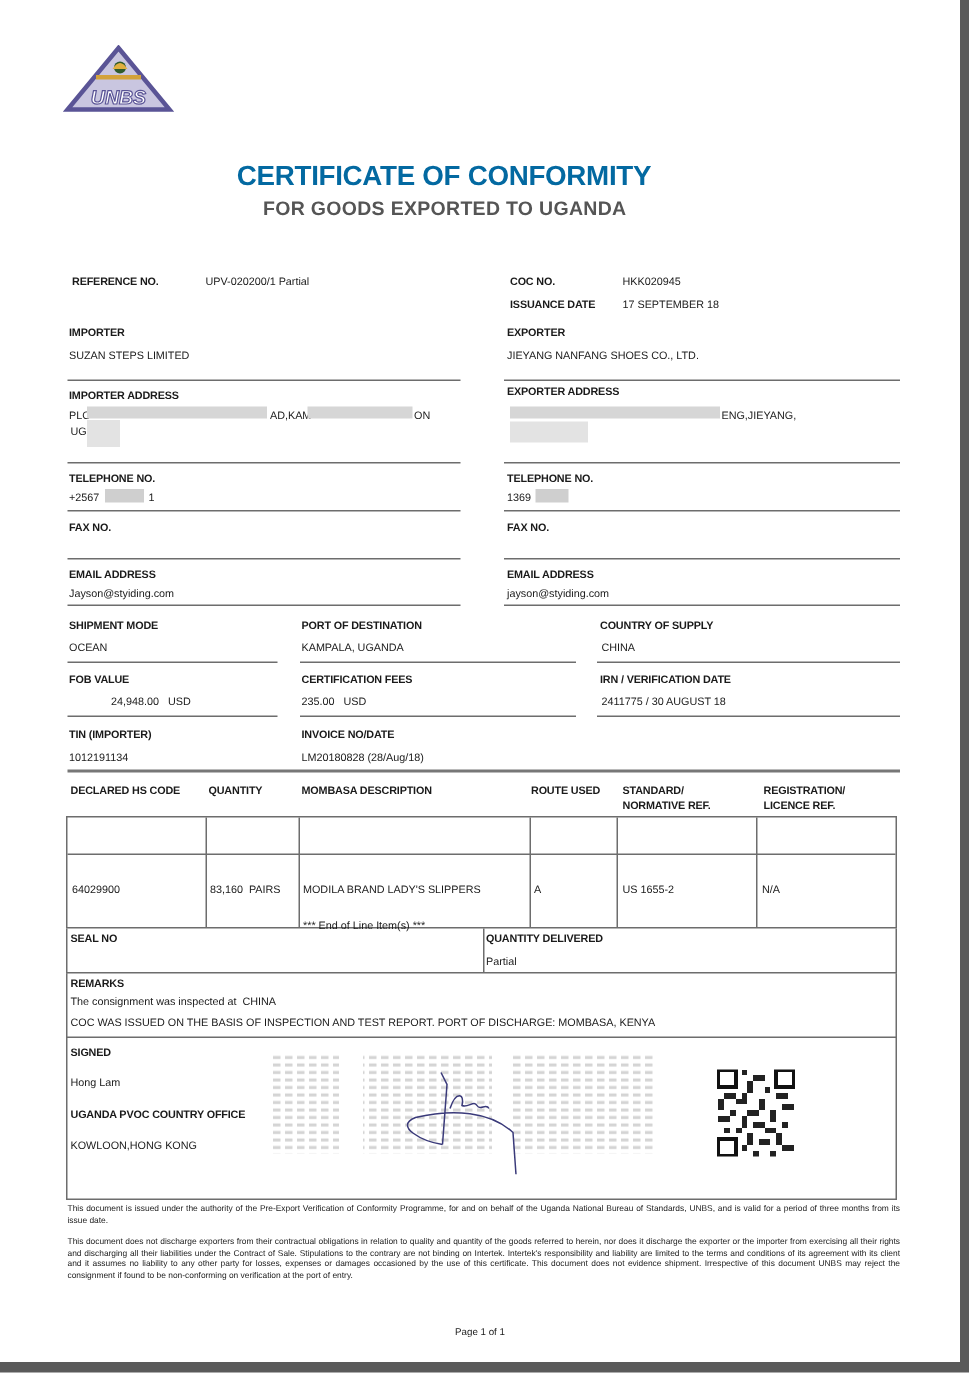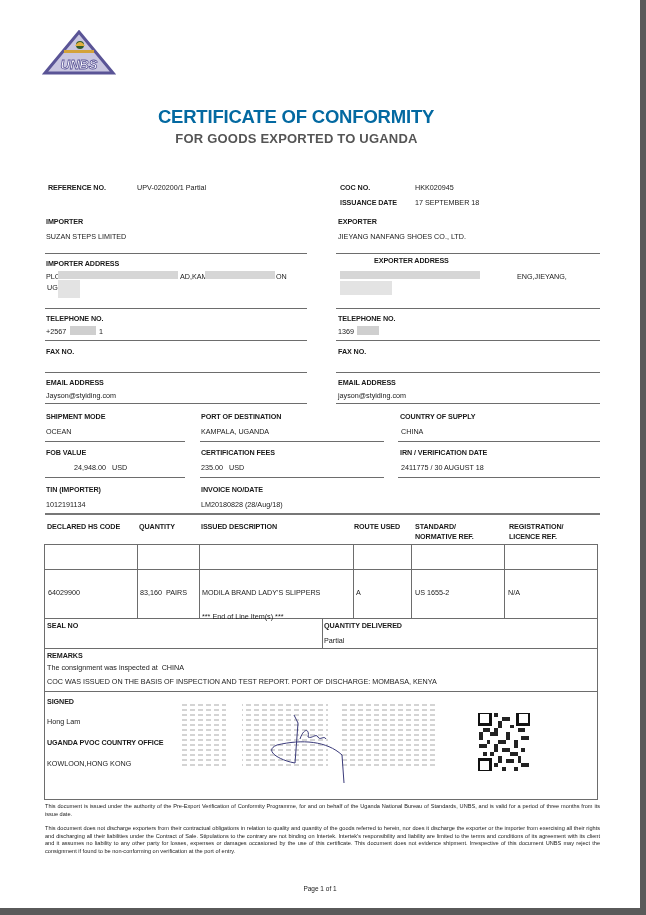--- a/index.html
+++ b/index.html
@@ -74,23 +74,23 @@
 
   <div class="abs lbl" style="left:46px;top:259px;">IMPORTER ADDRESS</div>
   <div class="abs val" style="left:46px;top:272px;">PLO</div>
   <div class="abs" style="left:58px;top:271px;width:120px;height:8px;background:#d6d6d6;"></div>
   <div class="abs val" style="left:180px;top:272px;">AD,KAM</div>
   <div class="abs" style="left:205px;top:271px;width:70px;height:8px;background:#d6d6d6;"></div>
   <div class="abs val" style="left:276px;top:272px;">ON</div>
   <div class="abs val" style="left:47px;top:283px;">UG</div>
   <div class="abs" style="left:58px;top:280px;width:22px;height:18px;background:#e3e3e3;"></div>
 
-  <div class="abs lbl" style="left:338px;top:256px;margin-left:36px;">EXPORTER ADDRESS</div>
+  <div class="abs lbl" style="left:338px;top:256px;">EXPORTER ADDRESS</div>
   <div class="abs" style="left:340px;top:271px;width:140px;height:8px;background:#d6d6d6;"></div>
-  <div class="abs val" style="left:481px;top:272px;padding-left:36px;">ENG,JIEYANG,</div>
+  <div class="abs val" style="left:481px;top:272px;">ENG,JIEYANG,</div>
   <div class="abs" style="left:340px;top:281px;width:52px;height:14px;background:#e3e3e3;"></div>
 
   <div class="hr" style="left:45px;width:262px;top:308px;"></div>
   <div class="hr" style="left:336px;width:264px;top:308px;"></div>
 
   <div class="abs lbl" style="left:46px;top:314px;">TELEPHONE NO.</div>
   <div class="abs val" style="left:46px;top:327px;">+2567</div>
   <div class="abs" style="left:70px;top:326px;width:26px;height:9px;background:#cfcfcf;"></div>
   <div class="abs val" style="left:99px;top:327px;">1</div>
   <div class="abs lbl" style="left:338px;top:314px;">TELEPHONE NO.</div>
@@ -132,21 +132,21 @@
   <div class="hr" style="left:398px;width:202px;top:477px;"></div>
 
   <div class="abs lbl" style="left:46px;top:485px;">TIN (IMPORTER)</div>
   <div class="abs val" style="left:46px;top:500px;">1012191134</div>
   <div class="abs lbl" style="left:201px;top:485px;">INVOICE NO/DATE</div>
   <div class="abs val" style="left:201px;top:500px;">LM20180828 (28/Aug/18)</div>
   <div class="hr thick" style="left:45px;width:555px;top:513px;"></div>
 
   <div class="abs lbl" style="left:47px;top:522px;">DECLARED HS CODE</div>
   <div class="abs lbl" style="left:139px;top:522px;">QUANTITY</div>
-  <div class="abs lbl" style="left:201px;top:522px;">ISSUED DESCRIPTION</div>
+  <div class="abs lbl" style="left:201px;top:522px;">MOMBASA DESCRIPTION</div>
   <div class="abs lbl" style="left:354px;top:522px;">ROUTE USED</div>
   <div class="abs lbl" style="left:415px;top:522px;">STANDARD/</div>
   <div class="abs lbl" style="left:415px;top:532px;">NORMATIVE REF.</div>
   <div class="abs lbl" style="left:509px;top:522px;">REGISTRATION/</div>
   <div class="abs lbl" style="left:509px;top:532px;">LICENCE REF.</div>
 
   <div class="tbl">
     <div class="row1"></div>
     <div class="vline" style="left:92px;"></div>
     <div class="vline" style="left:154px;"></div>

